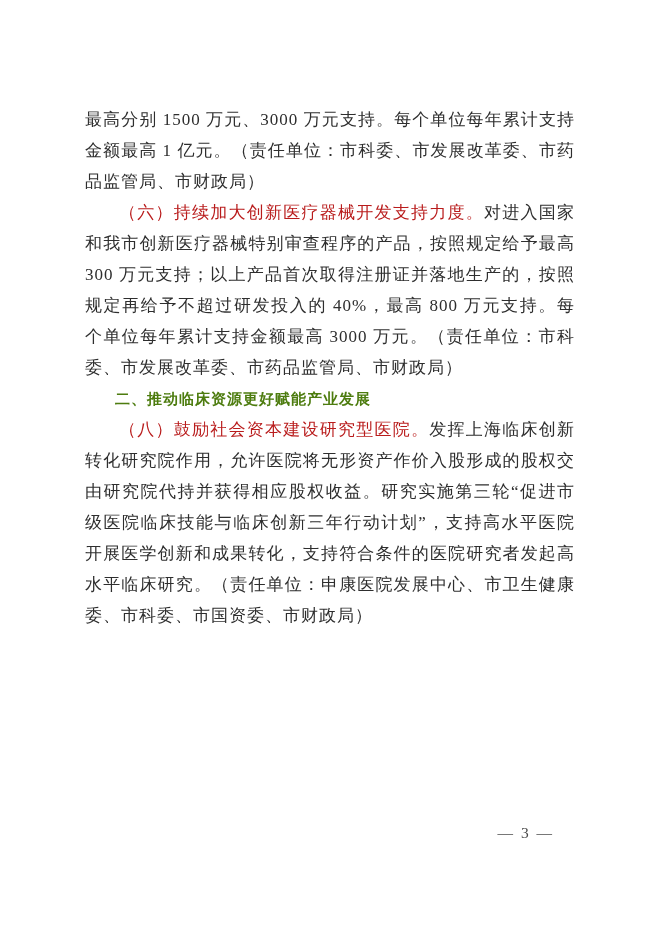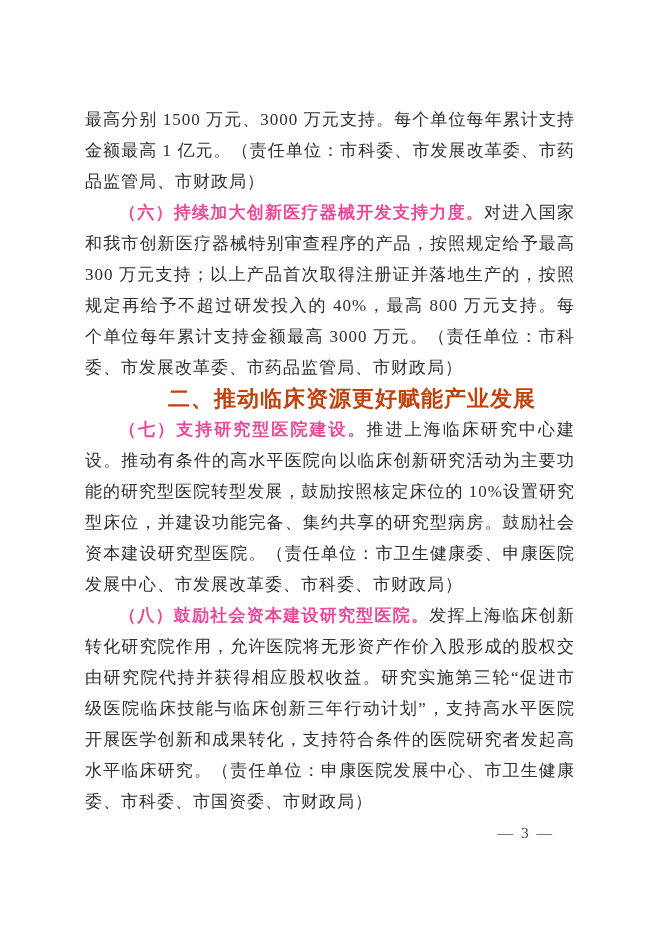--- a/index.html
+++ b/index.html
@@ -34,33 +34,33 @@
     text-align: justify;
     text-justify: inter-character;
     color: #2e2e2e;
   }
 
   .para.indent {
     text-indent: 2em;
   }
 
   .para .lead {
-    font-weight: bold;
-    color: #ec4899;
+    font-weight: normal;
+    color: #b91c1c;
   }
 
   .section-heading {
     font-family: "Liberation Sans", "DejaVu Sans", sans-serif;
-    font-size: 22px;
+    font-size: 15px;
     line-height: 31px;
     font-weight: bold;
     letter-spacing: 1px;
-    color: #c2410c;
+    color: #4d7c0f;
     text-indent: 2em;
-    text-align: center;
+    text-align: left;
   }
 
   .page-number {
     position: absolute;
     top: 824px;
     right: 106px;
     font-size: 15.5px;
     letter-spacing: 2px;
     color: #4a4a4a;
     font-family: "Liberation Serif", "DejaVu Serif", serif;
@@ -71,20 +71,19 @@
 
 <div class="page">
   <div class="content">
 
     <p class="para"><span>最高分别 1500 万元、3000 万元支持。每个单位每年累计支持金额最高 1 亿元。（责任单位：市科委、市发展改革委、市药品监管局、市财政局）</span></p>
 
     <p class="para indent"><span class="lead">（六）持续加大创新医疗器械开发支持力度。</span><span>对进入国家和我市创新医疗器械特别审查程序的产品，按照规定给予最高 300 万元支持；以上产品首次取得注册证并落地生产的，按照规定再给予不超过研发投入的 40%，最高 800 万元支持。每个单位每年累计支持金额最高 3000 万元。（责任单位：市科委、市发展改革委、市药品监管局、市财政局）</span></p>
 
     <h2 class="section-heading"><span>二、推动临床资源更好赋能产业发展</span></h2>
 
-    <p class="para indent"><span class="lead">（七）支持研究型医院建设。</span><span>推进上海临床研究中心建设。推动有条件的高水平医院向以临床创新研究活动为主要功能的研究型医院转型发展，鼓励按照核定床位的 10%设置研究型床位，并建设功能完备、集约共享的研究型病房。鼓励社会资本建设研究型医院。（责任单位：市卫生健康委、申康医院发展中心、市发展改革委、市科委、市财政局）</span></p>
 
     <p class="para indent"><span class="lead">（八）鼓励社会资本建设研究型医院。</span><span>发挥上海临床创新转化研究院作用，允许医院将无形资产作价入股形成的股权交由研究院代持并获得相应股权收益。研究实施第三轮“促进市级医院临床技能与临床创新三年行动计划”，支持高水平医院开展医学创新和成果转化，支持符合条件的医院研究者发起高水平临床研究。（责任单位：申康医院发展中心、市卫生健康委、市科委、市国资委、市财政局）</span></p>
 
   </div>
 
   <div class="page-number">— 3 —</div>
 </div>
 
 </body></html>

